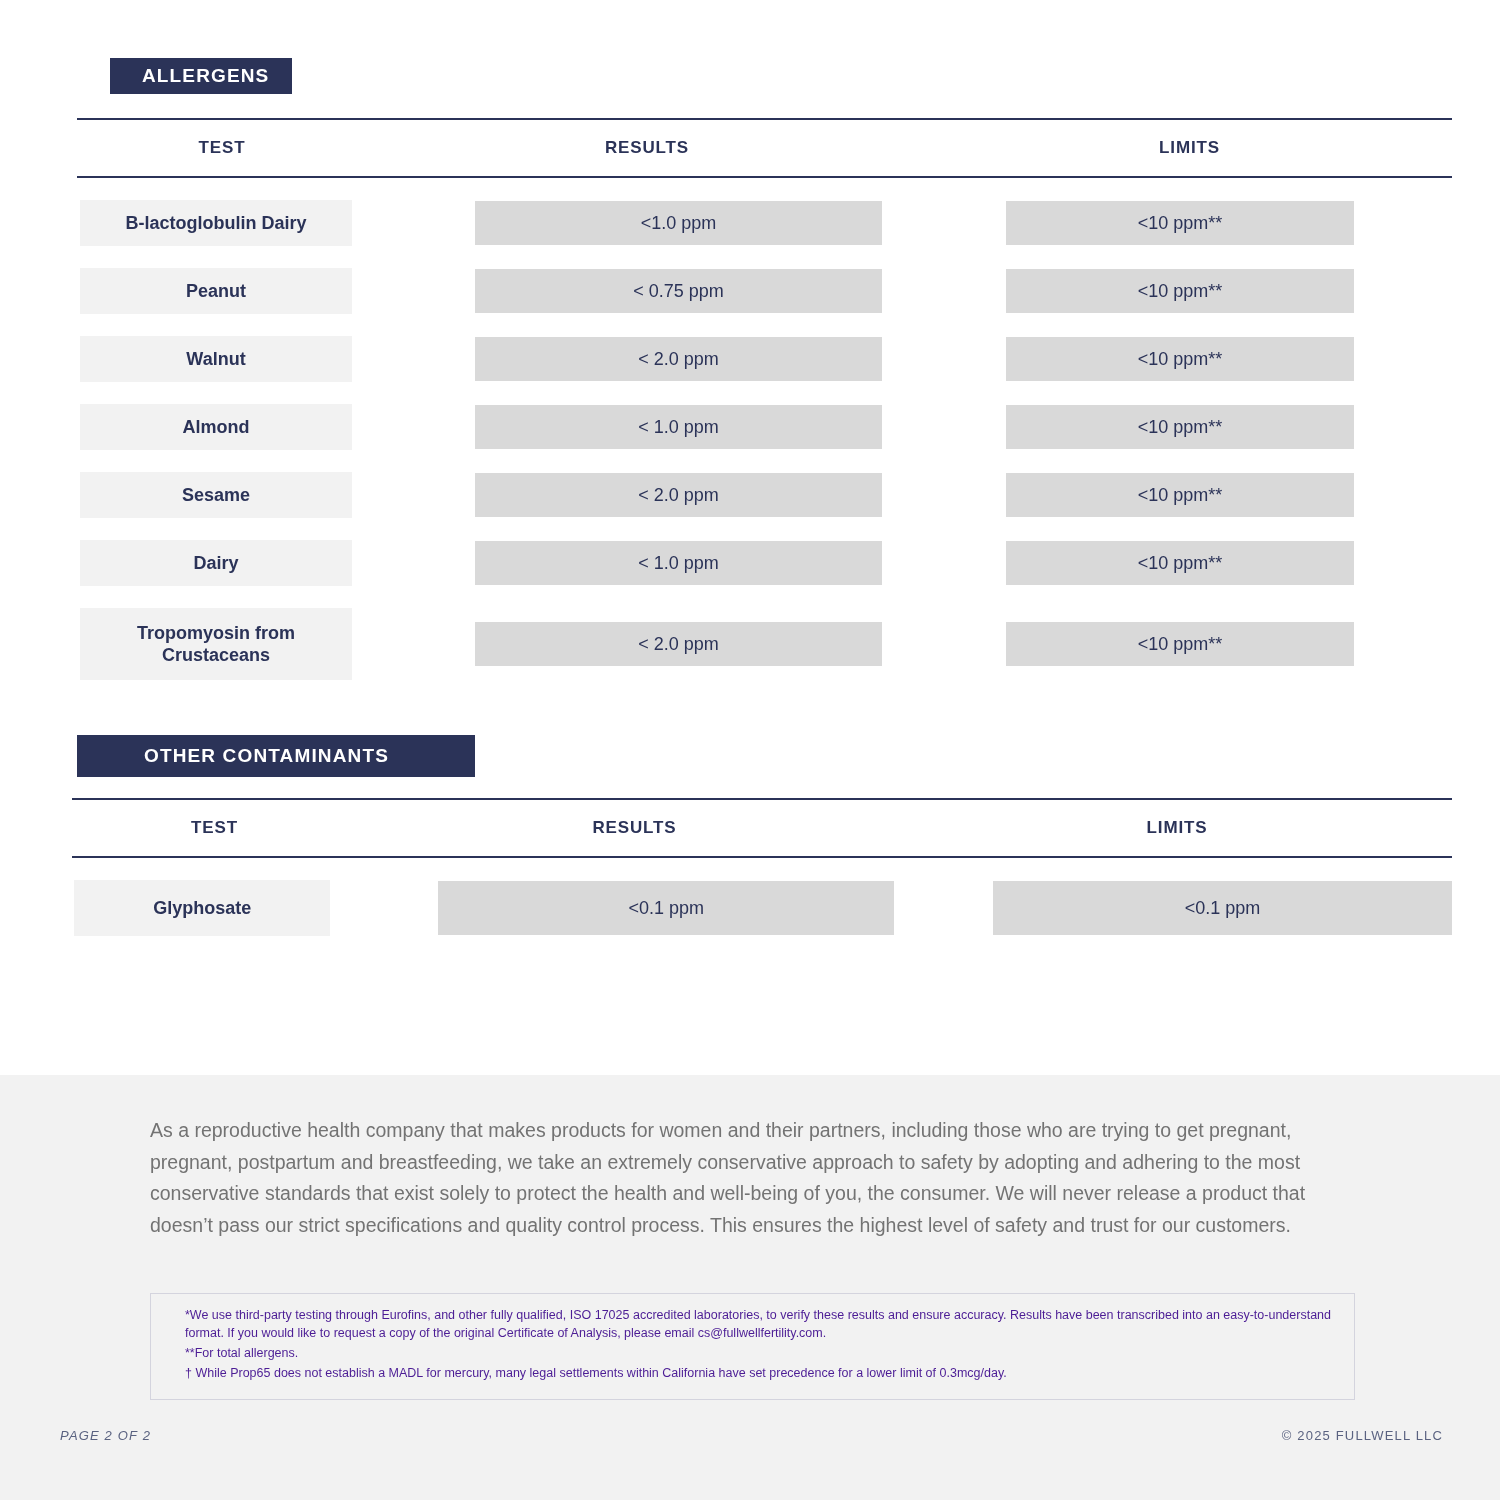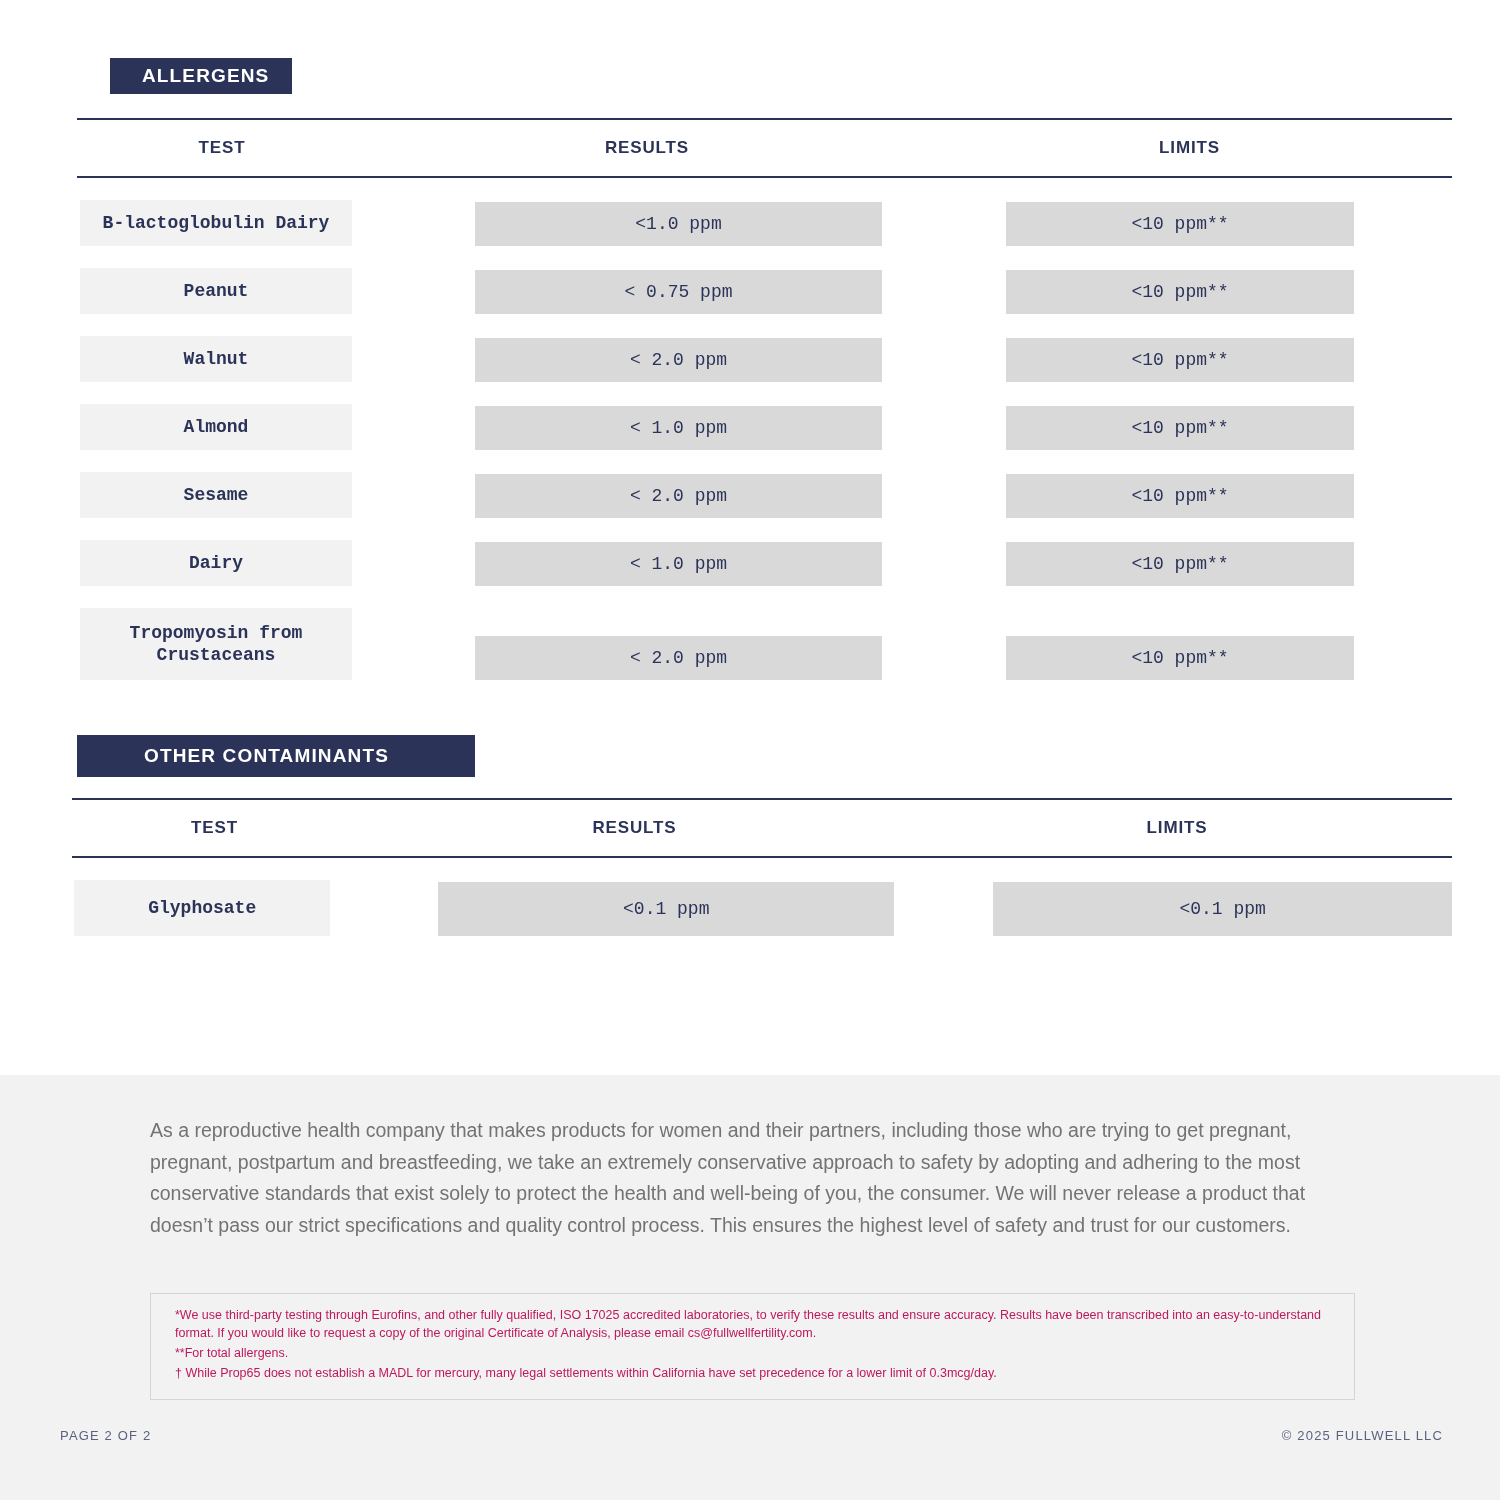--- a/index.html
+++ b/index.html
@@ -63,22 +63,21 @@
   }
   .thead .th {
     font-weight: bold;
     font-size: 17px;
     letter-spacing: 0.05em;
     text-align: center;
     color: #2b3358;
   }
   .row {
     display: flex;
-    align-items: flex-end;
-    font-family: Liberation Mono, monospace;
+    align-items: center;
   }
   .cell-test {
     background: #f2f2f2;
     color: #2b3358;
     font-weight: bold;
     font-size: 18px;
     display: flex;
     align-items: center;
     justify-content: center;
     text-align: center;
@@ -175,33 +174,33 @@
     position: absolute;
     left: 150px;
     top: 1293px;
     width: 1205px;
     border: 1px solid #d4d4de;
     box-sizing: border-box;
     padding: 12px 22px 14px 22px;
     background: transparent;
   }
   #disclaimer-box p {
-    margin: 0 0 2px 2px;
+    margin: 0 0 2px 12px;
     font-size: 12.5px;
     line-height: 1.45;
-    color: #be185d;
+    color: #4c1d95;
   }
   .page-footer {
     position: absolute;
     top: 1428px;
     font-size: 13px;
     letter-spacing: 0.09em;
     color: #5a6280;
   }
-  #page-number { left: 60px; }
+  #page-number { left: 60px; font-style: italic; }
   #copyright { right: 57px; margin-left: 29px; }
 </style>
 </head>
 <body>
 
 <div class="page">
 
   <div class="section-badge" id="allergens-badge">
     <span>ALLERGENS</span>
   </div>

